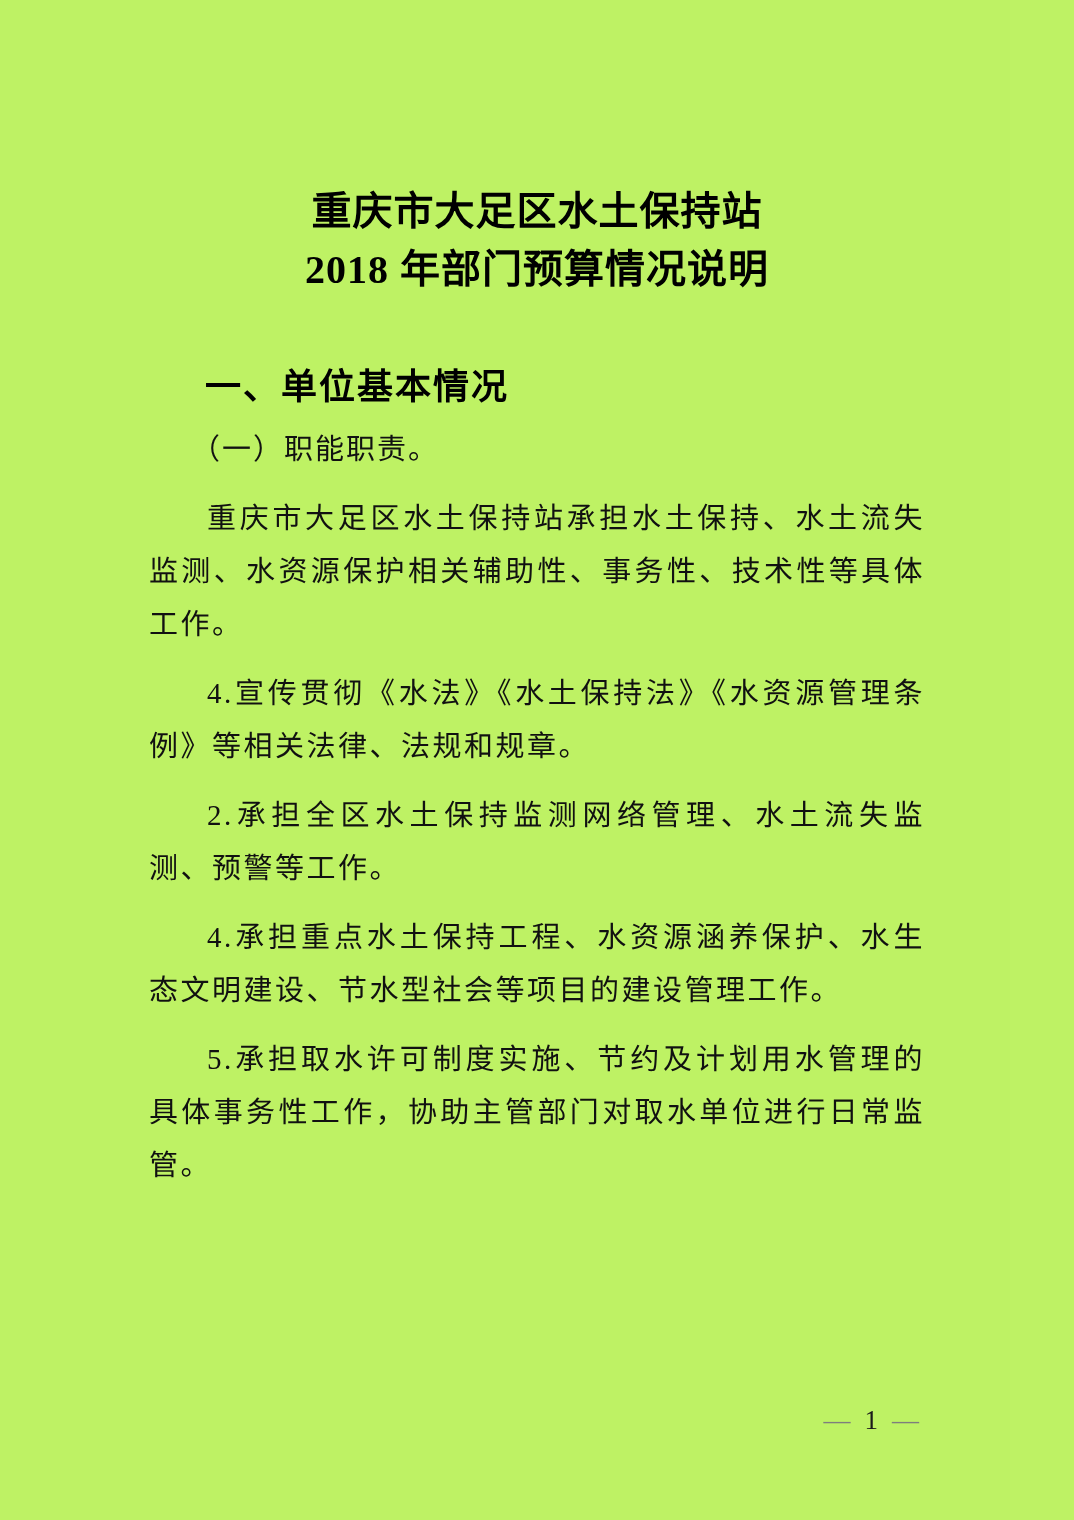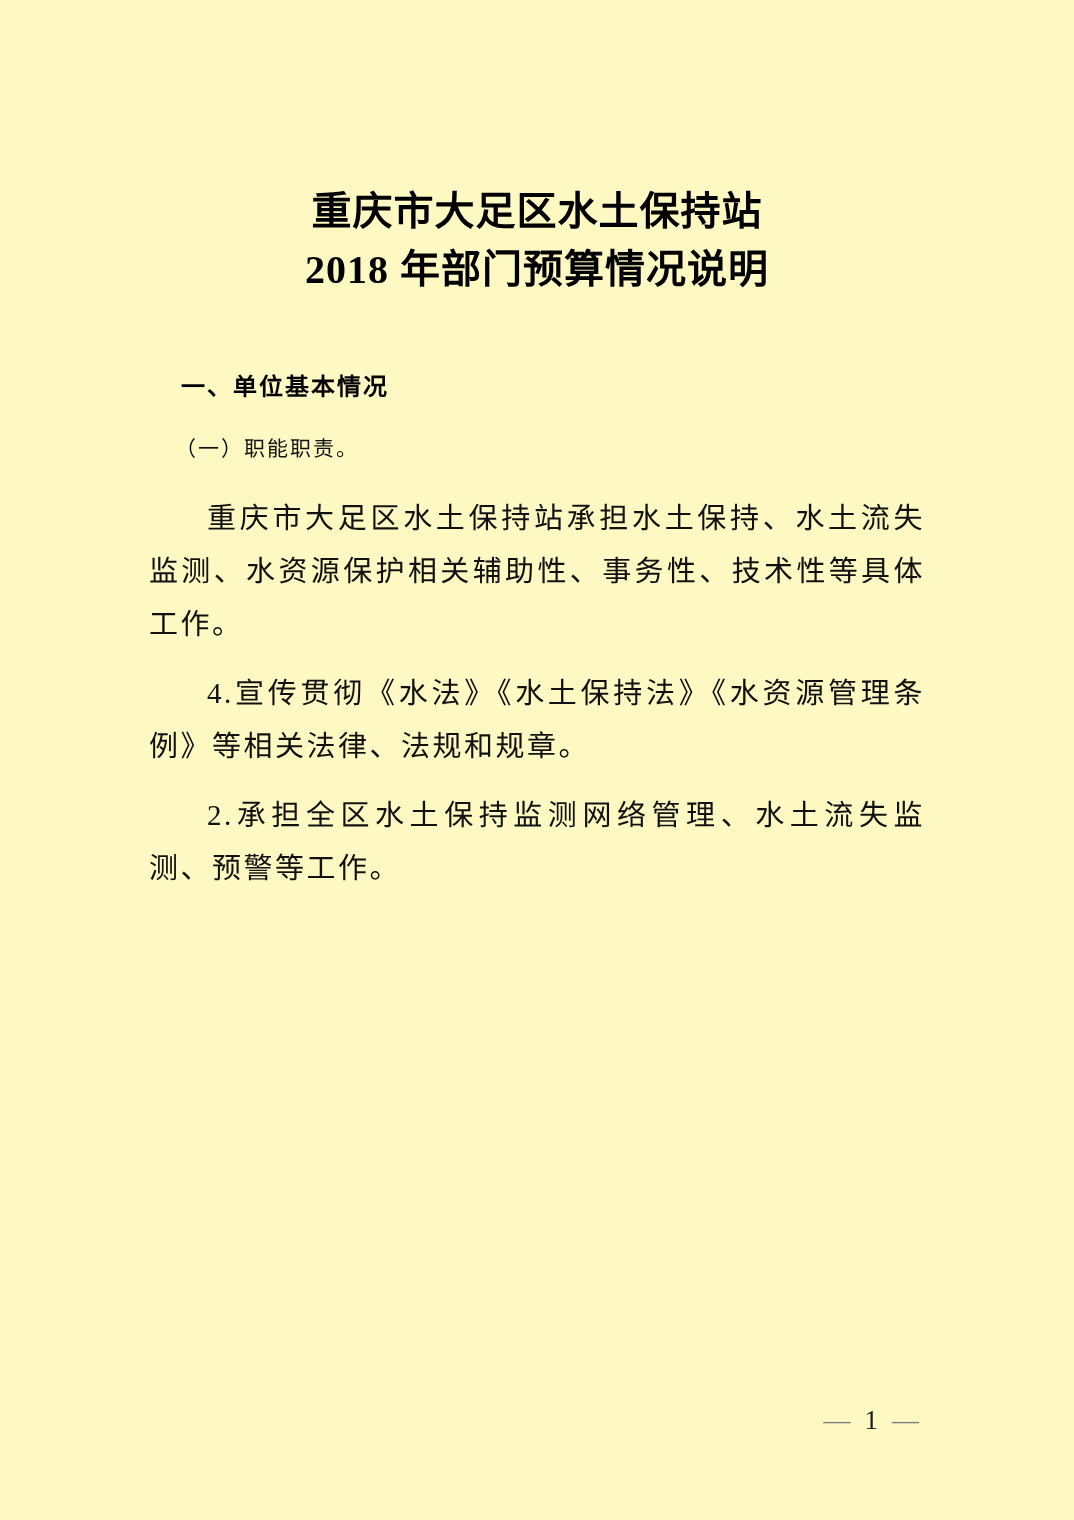--- a/index.html
+++ b/index.html
@@ -4,21 +4,21 @@
 <style>
   html, body {
     margin: 0;
     padding: 0;
     background: #ffffff;
   }
   .page {
     position: relative;
     width: 1074px;
     height: 1520px;
-    background: #fef9c3;
+    background: #bef264;
     overflow: hidden;
     font-family: "Liberation Serif", "DejaVu Serif", serif;
     color: #171717;
   }
   .doc-body {
     position: absolute;
     left: 133px;
     top: 0;
     width: 808px;
   }
@@ -29,31 +29,31 @@
   .title-line {
     font-size: 40px;
     font-weight: 700;
     line-height: 58px;
     letter-spacing: 1px;
     color: #000000;
     font-family: "Liberation Serif", "DejaVu Serif", serif;
   }
   .section-heading {
     margin-top: 70px;
-    font-size: 24px;
+    font-size: 36px;
     font-weight: 700;
     line-height: 36px;
     text-indent: 2em;
     color: #000000;
     font-family: "Liberation Sans", "DejaVu Sans", sans-serif;
     letter-spacing: 2px;
   }
   .subsection-heading {
     margin-top: 18px;
-    font-size: 21px;
+    font-size: 29px;
     line-height: 53px;
     text-indent: 2em;
     letter-spacing: 2px;
     color: #111111;
   }
   .body-paragraph {
     margin: 16px;
     font-size: 29px;
     line-height: 53px;
     text-indent: 2em;
@@ -91,19 +91,21 @@
       <div class="title-line">2018 年部门预算情况说明</div>
     </div>
 
     <div class="section-heading">一、单位基本情况</div>
 
     <div class="subsection-heading">（一）职能职责。</div>
 
     <p class="body-paragraph">重庆市大足区水土保持站承担水土保持、水土流失监测、水资源保护相关辅助性、事务性、技术性等具体工作。</p>
     <p class="body-paragraph">4.宣传贯彻《水法》《水土保持法》《水资源管理条例》等相关法律、法规和规章。</p>
     <p class="body-paragraph">2.承担全区水土保持监测网络管理、水土流失监测、预警等工作。</p>
+    <p class="body-paragraph">4.承担重点水土保持工程、水资源涵养保护、水生态文明建设、节水型社会等项目的建设管理工作。</p>
+    <p class="body-paragraph">5.承担取水许可制度实施、节约及计划用水管理的具体事务性工作，协助主管部门对取水单位进行日常监管。</p>
 
   </div>
 
   <div class="footer-page-number">
     <span class="dash">—</span><span class="num">1</span><span class="dash">—</span>
   </div>
 </div>
 
 </body></html>

